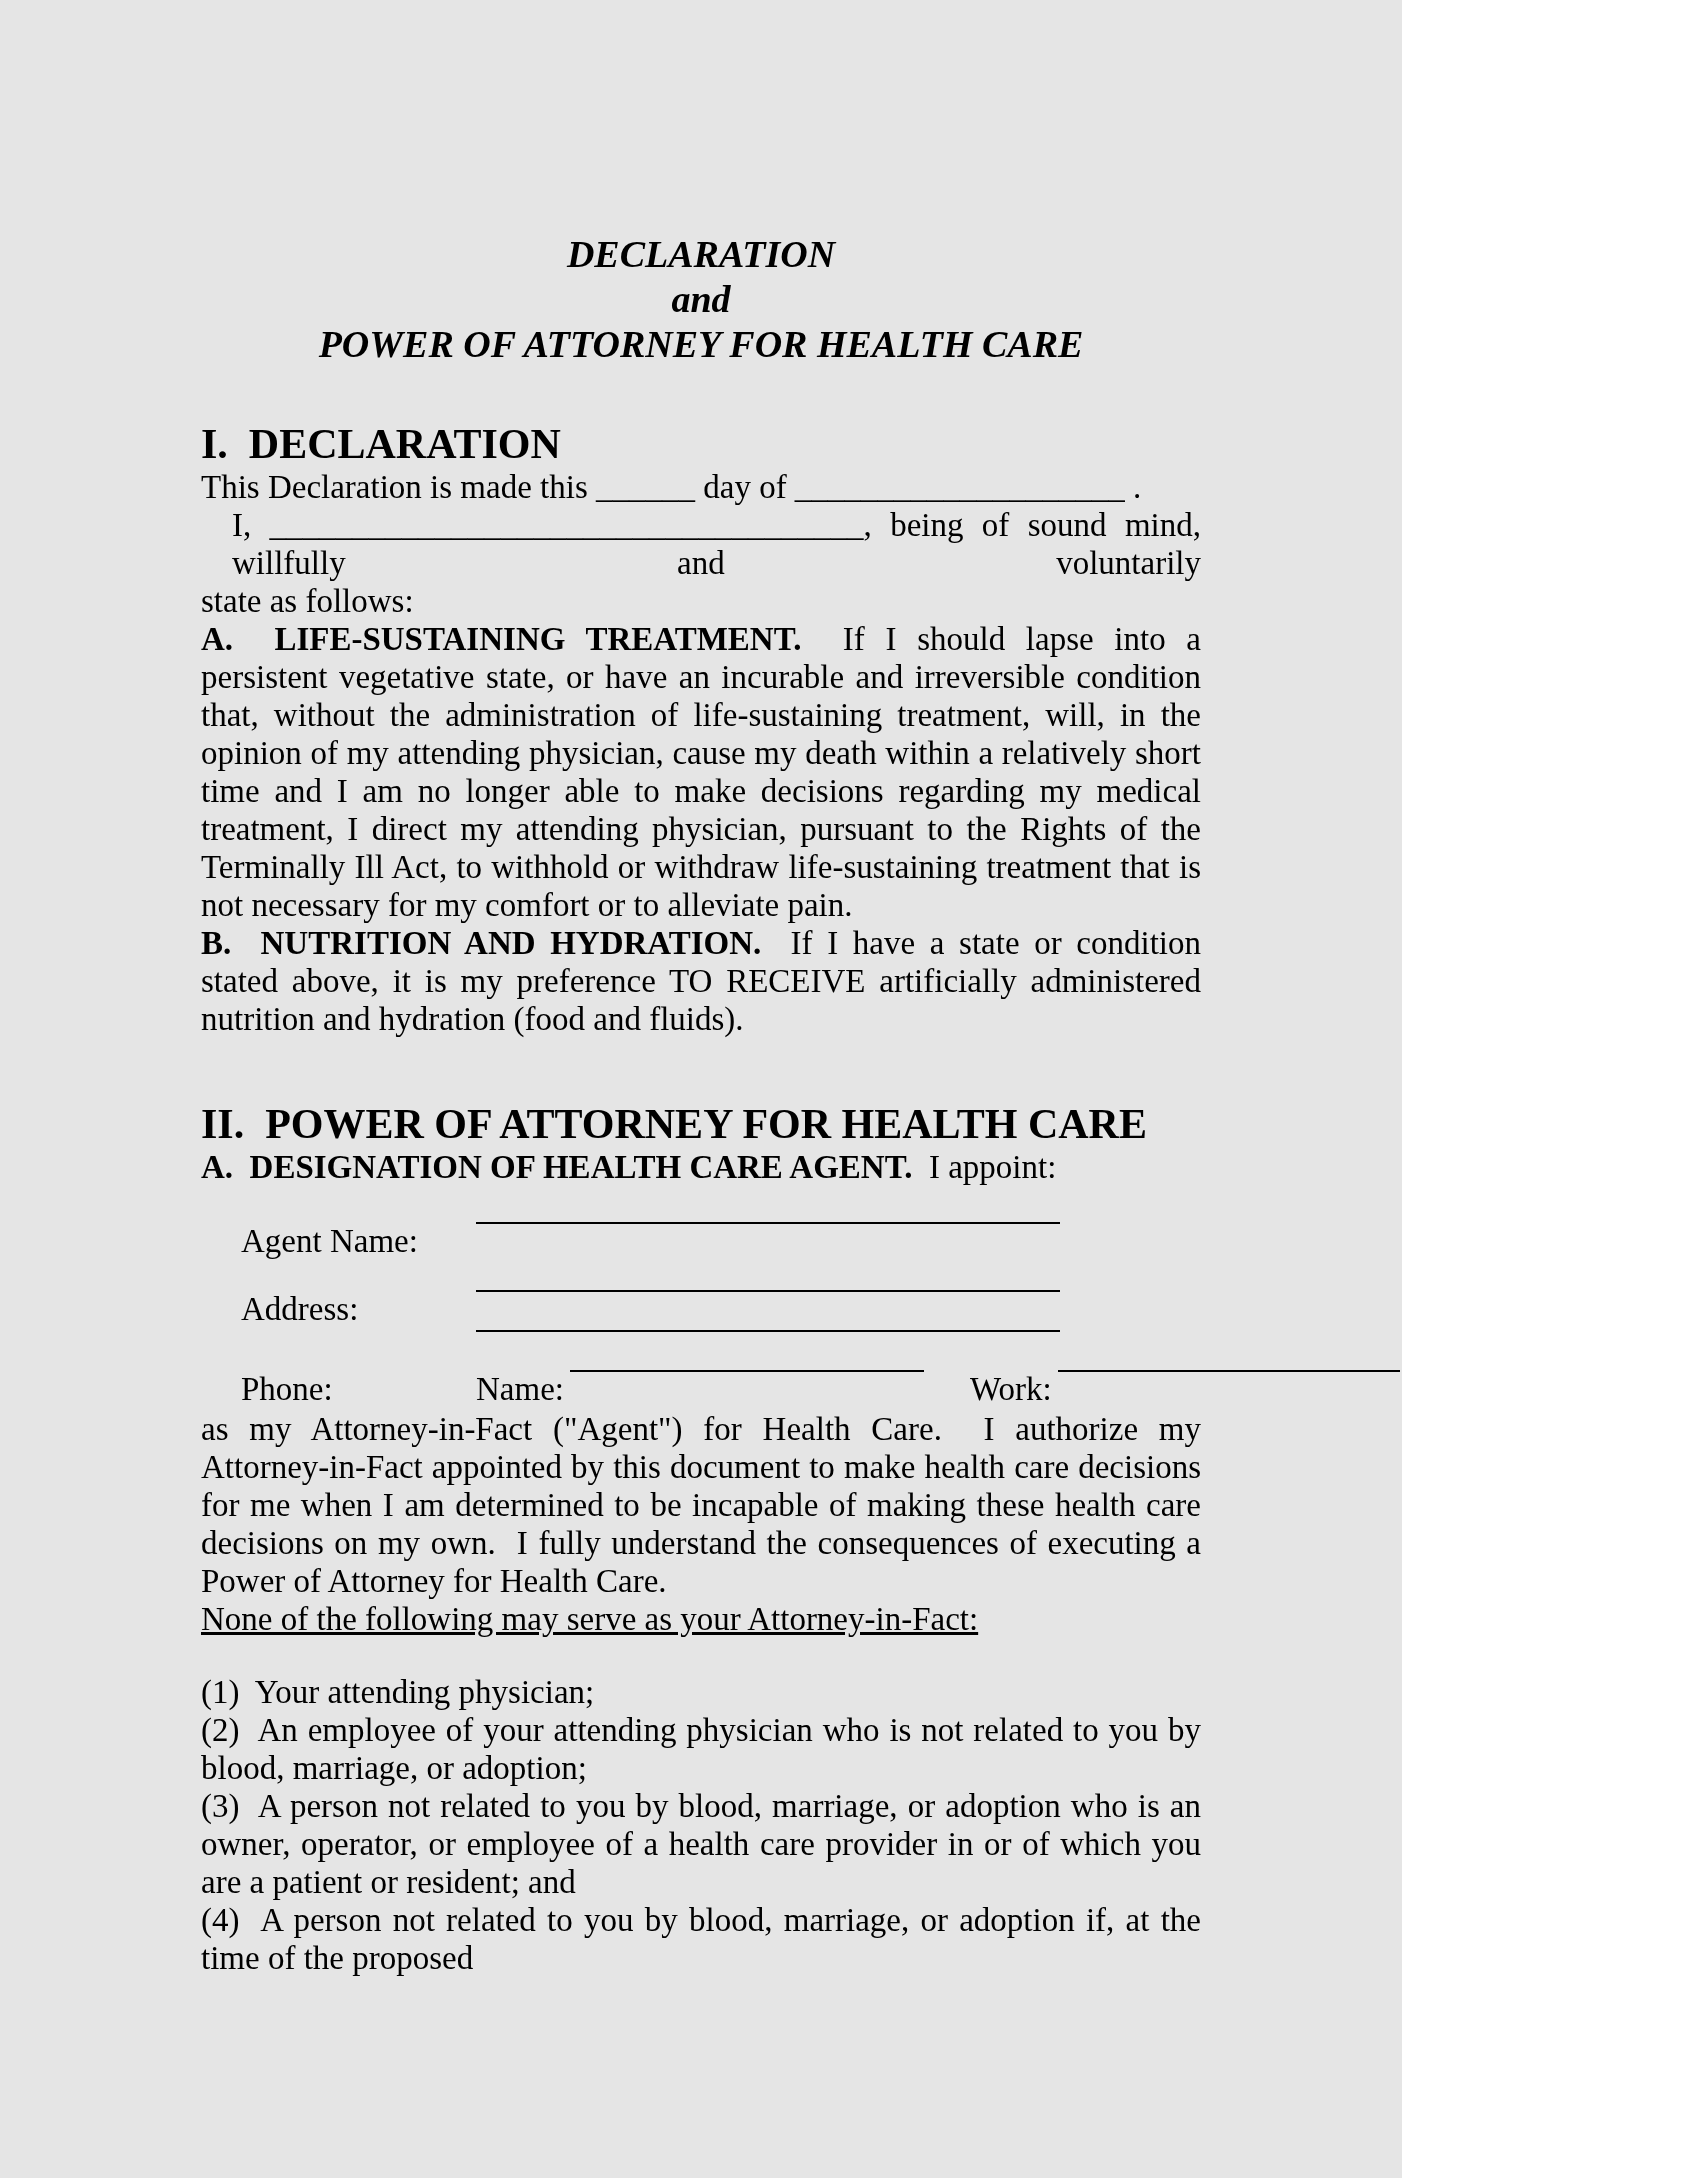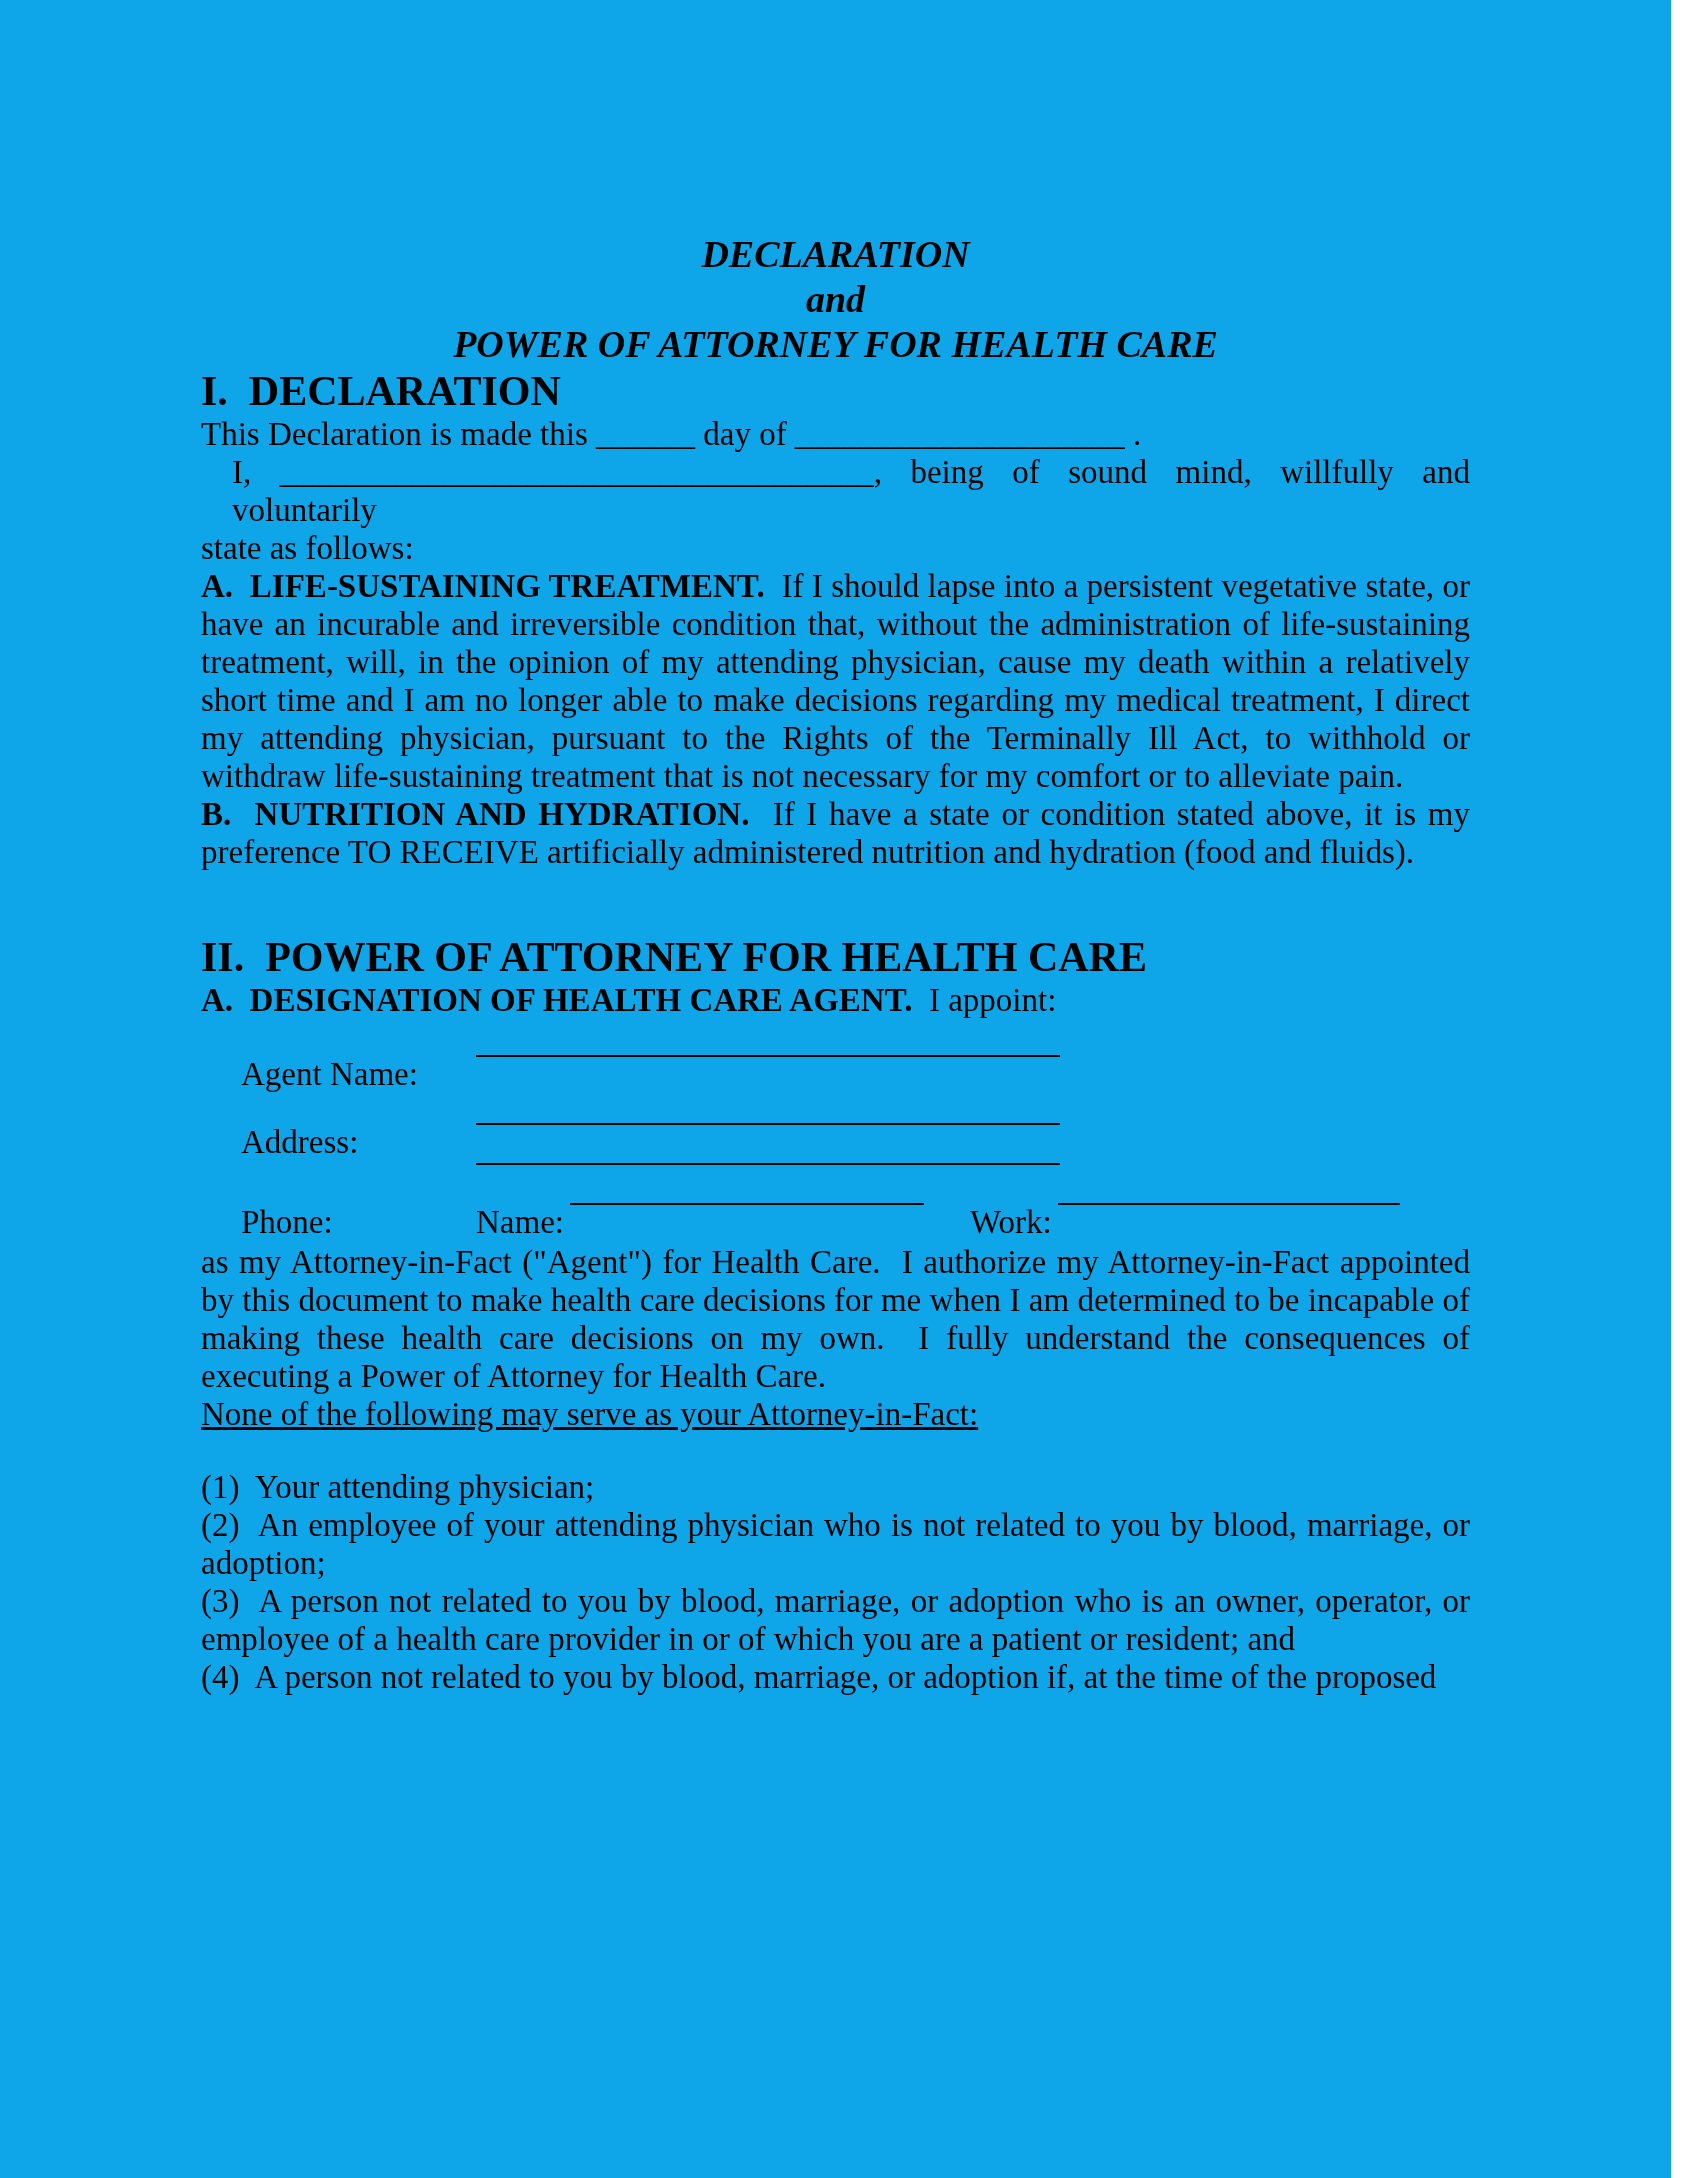--- a/index.html
+++ b/index.html
@@ -1,20 +1,20 @@
 <!DOCTYPE html>
 <html><head>
 <meta charset="utf-8">
 <style>
   html, body { margin: 0; padding: 0; background: #ffffff; }
   .page {
     position: relative;
-    width: 1671px;
+    width: 1402px;
     height: 2178px;
-    background: #0ea5e9;
+    background: #e5e5e5;
     color: #000000;
     font-family: "Liberation Serif", "DejaVu Serif", serif;
     overflow: hidden;
   }
   .content { padding: 0 201px; }
 
   .title-block {
     padding-top: 232px;
     text-align: center;
     font-weight: bold;
@@ -23,21 +23,21 @@
     line-height: 45px;
   }
 
   h1.sec {
     font-size: 42px;
     line-height: 48px;
     font-weight: bold;
     margin: 0;
     white-space: pre-wrap;
   }
-  #sec1-heading { }
+  #sec1-heading { margin-top: 53px; }
   #sec2-heading { margin-top: 62px; }
 
   p.body {
     font-size: 33px;
     line-height: 38px;
     margin: 0;
     text-align: justify;
     white-space: pre-wrap;
   }
   .intro        { margin-top: 36px; }

